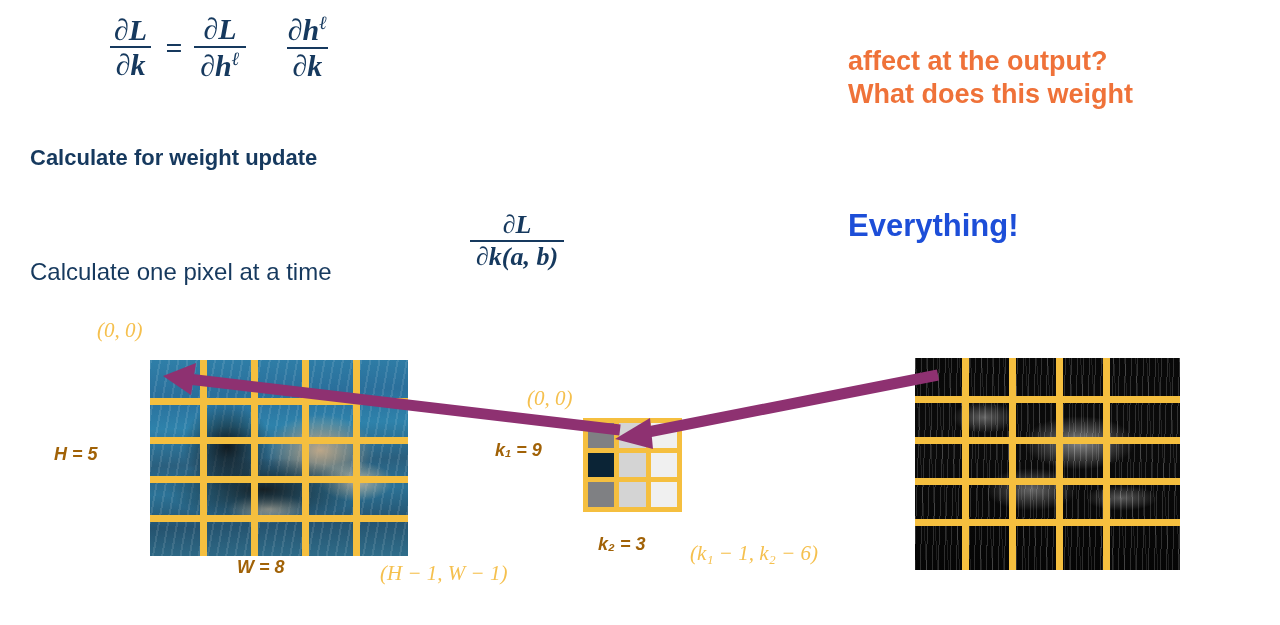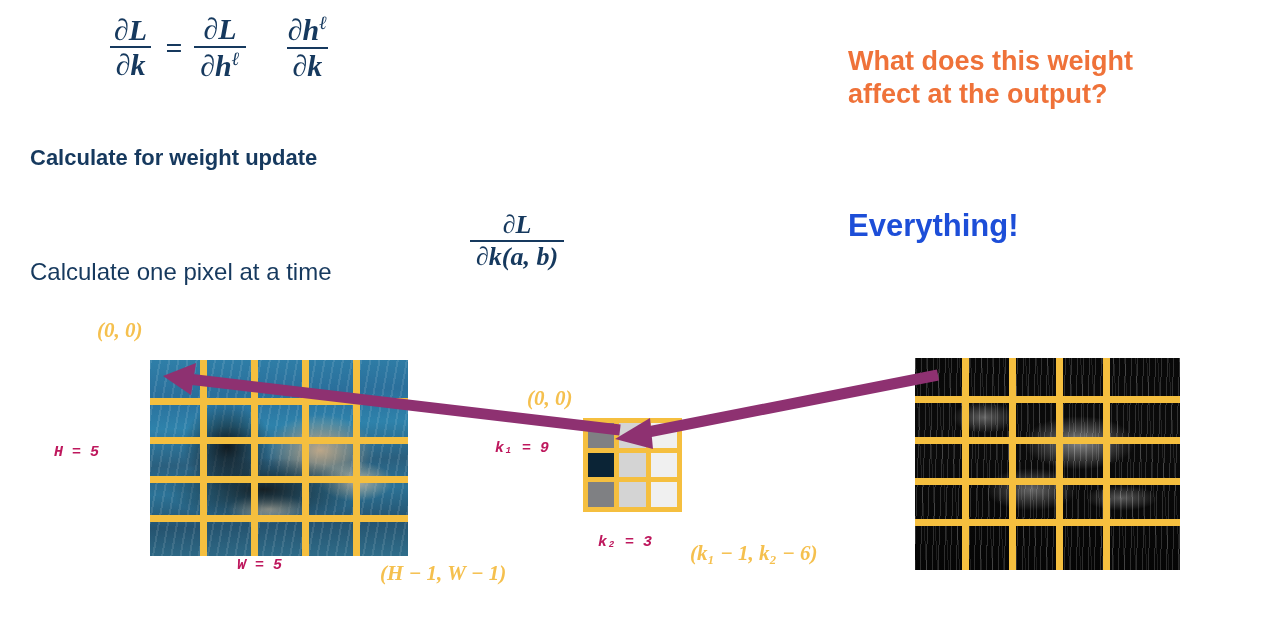--- a/index.html
+++ b/index.html
@@ -56,31 +56,31 @@
     line-height: 1.22;
   }
   .answer {
     color: #1d4ed8;
     font-weight: bold;
     font-size: 31px;
   }
   .coord-label {
     color: #f5c04e;
     font-family: "Liberation Serif", serif;
-    font-weight: bold;
+    font-weight: normal;
     font-style: italic;
     font-size: 21px;
     white-space: nowrap;
   }
   .dim-label {
-    font-family: Liberation Mono, monospace;
+    font-family: Liberation Sans, sans-serif;
     font-weight: bold;
     font-style: italic;
-    font-size: 15px;
-    color: #be185d;
+    font-size: 18px;
+    color: #a16207;
     white-space: nowrap;
   }
 
   
   .photo {
     position: absolute;
     overflow: hidden;
   }
   
   .photo-color {
@@ -157,22 +157,22 @@
 <div class="abs body-text" style="left:30px; top:230px;">Calculate one pixel at a time</div>
 
 <div class="abs math" style="left:470px; top:212px; font-size:26px;">
   <span class="frac">
     <span class="num">∂L</span>
     <span class="den">∂k(a, b)</span>
   </span>
 </div>
 
 <div class="abs question" style="left:848px; top:45px;">
+  <div>affect at the output?</div>
   <div>What does this weight</div>
-  <div>affect at the output?</div>
 </div>
 
 <div class="abs answer" style="left:848px; top:208px;">Everything!</div>
 
 <div class="abs coord-label" style="left:97px; top:318px;">(0, 0)</div>
 
 <div class="abs dim-label" style="left:54px; top:444px;">H = 5</div>
 
 <div class="photo photo-color" style="left:150px; top:360px; width:258px; height:196px;">
   <div class="grid-overlay">
@@ -180,21 +180,21 @@
     <div class="gline" style="left:0;   top:77px;  width:258px; height:7px;"></div>
     <div class="gline" style="left:0;   top:116px; width:258px; height:7px;"></div>
     <div class="gline" style="left:0;   top:155px; width:258px; height:7px;"></div>
     <div class="gline" style="left:50px;  top:0; width:7px; height:196px;"></div>
     <div class="gline" style="left:101px; top:0; width:7px; height:196px;"></div>
     <div class="gline" style="left:152px; top:0; width:7px; height:196px;"></div>
     <div class="gline" style="left:203px; top:0; width:7px; height:196px;"></div>
   </div>
 </div>
 
-<div class="abs dim-label" style="left:237px; top:557px;">W = 5</div>
+<div class="abs dim-label" style="left:237px; top:557px;">W = 8</div>
 
 <div class="abs coord-label" style="left:349px; top:561px;margin-left:31px;">(H − 1, W − 1)</div>
 
 <div class="abs coord-label" style="left:527px; top:386px;">(0, 0)</div>
 
 <div class="abs dim-label" style="left:495px; top:440px;">k₁ = 9</div>
 
 <div class="kernel" style="left:583px; top:418px; width:99px; height:94px;">
   <div class="kcell" style="background:#7f8083;"></div>
   <div class="kcell" style="background:#d4d4d4;"></div>

